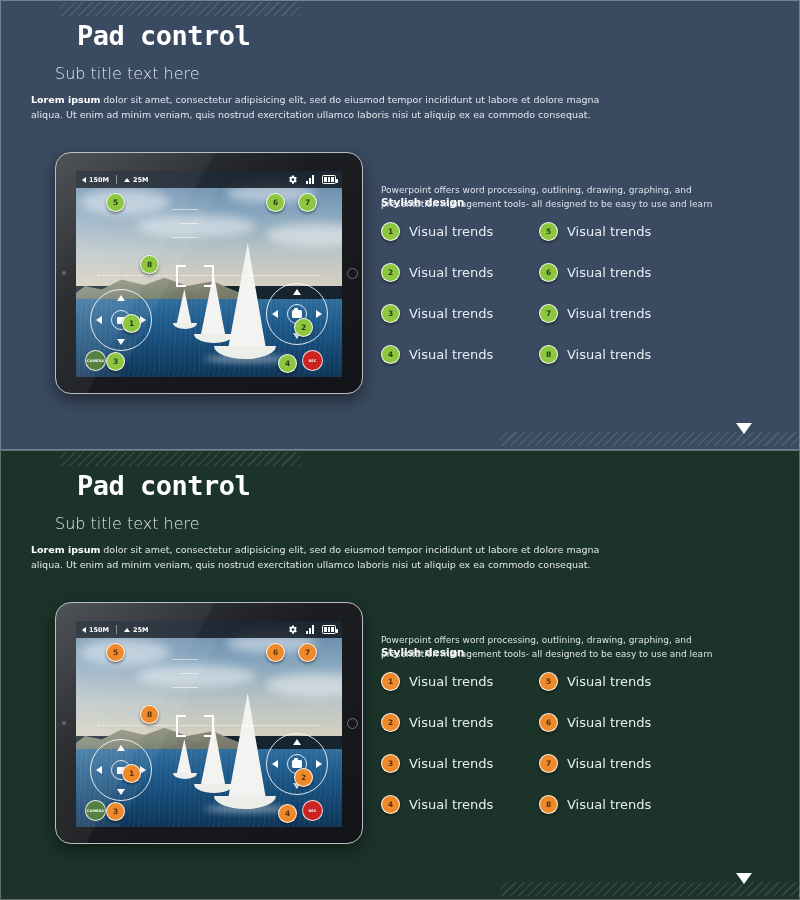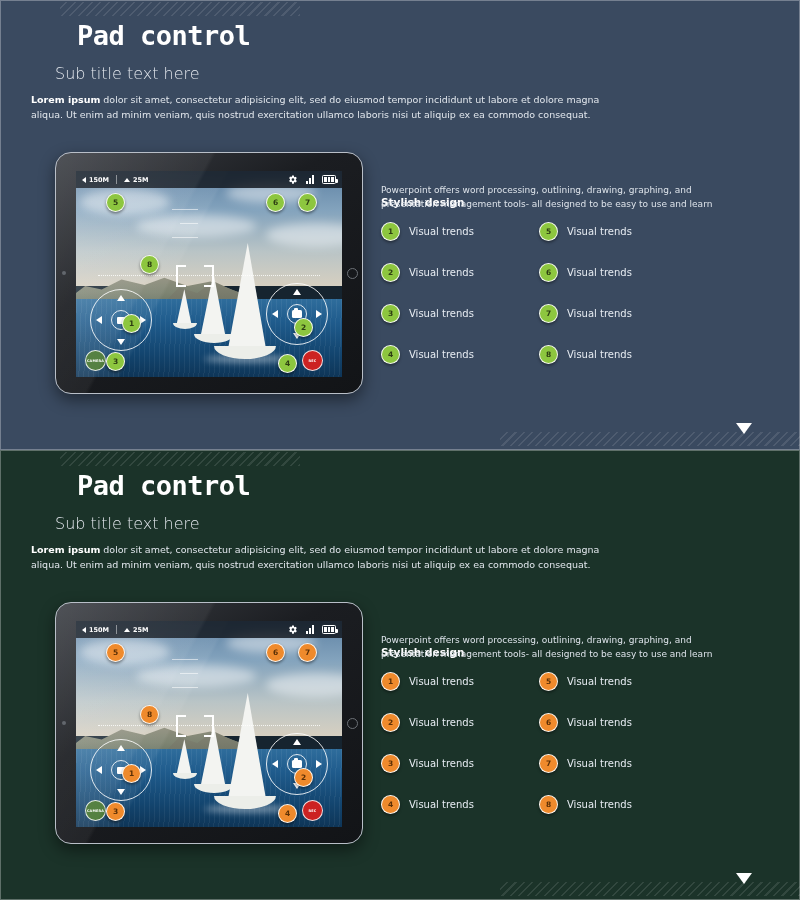--- a/index.html
+++ b/index.html
@@ -261,21 +261,21 @@
   .legend-item { display: flex; align-items: center; gap: 9px; }
   .legend-badge {
     width: 19px; height: 19px; border-radius: 50%; flex: 0 0 19px;
     display: flex; align-items: center; justify-content: center;
     font-size: 7.5px; font-weight: bold;
     border: 1.2px solid rgba(255,255,255,0.92);
     box-shadow: 0 1.5px 3px rgba(0,0,0,0.40);
   }
   .slide--blue  .legend-badge { background: #8dc63f; color: #2d3d12; }
   .slide--green .legend-badge { background: #ef8a2c; color: #5a2f06; }
-  .legend-label { font-size: 10px; color: #e7ecf2; }
+  .legend-label { font-size: 13px; color: #e7ecf2; }
 
   .arrow-down {
     position: absolute; right: 48px; bottom: 16px;
     width: 0; height: 0;
     border-left: 8px solid transparent;
     border-right: 8px solid transparent;
     border-top: 11px solid #ffffff;
   }
 </style>
 </head>

